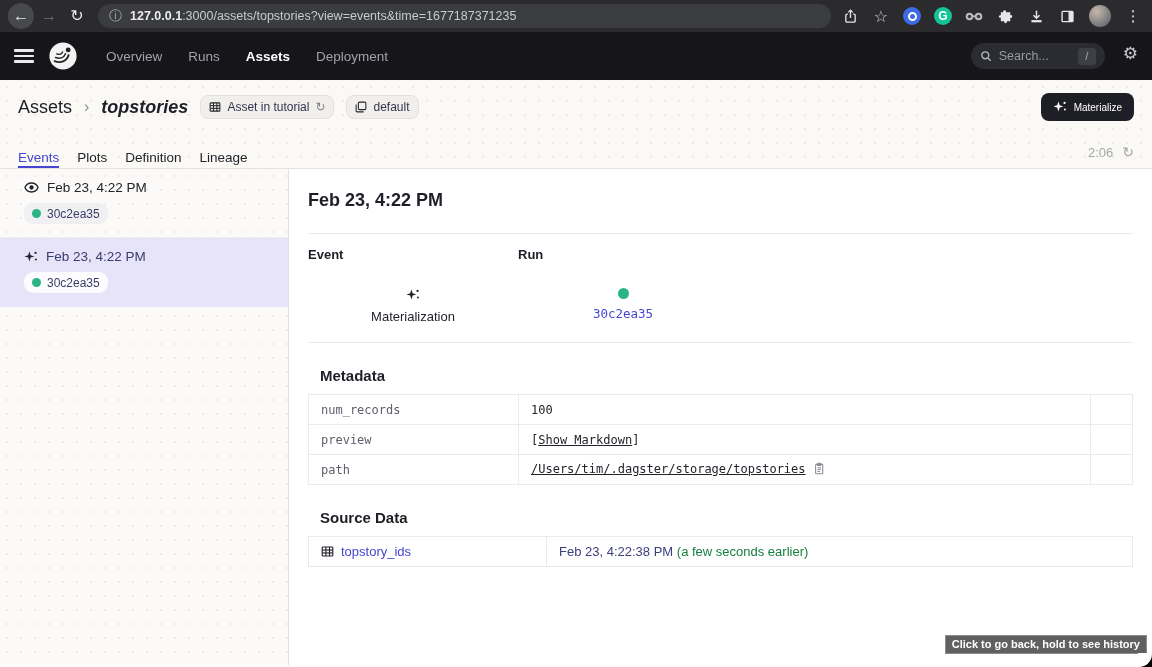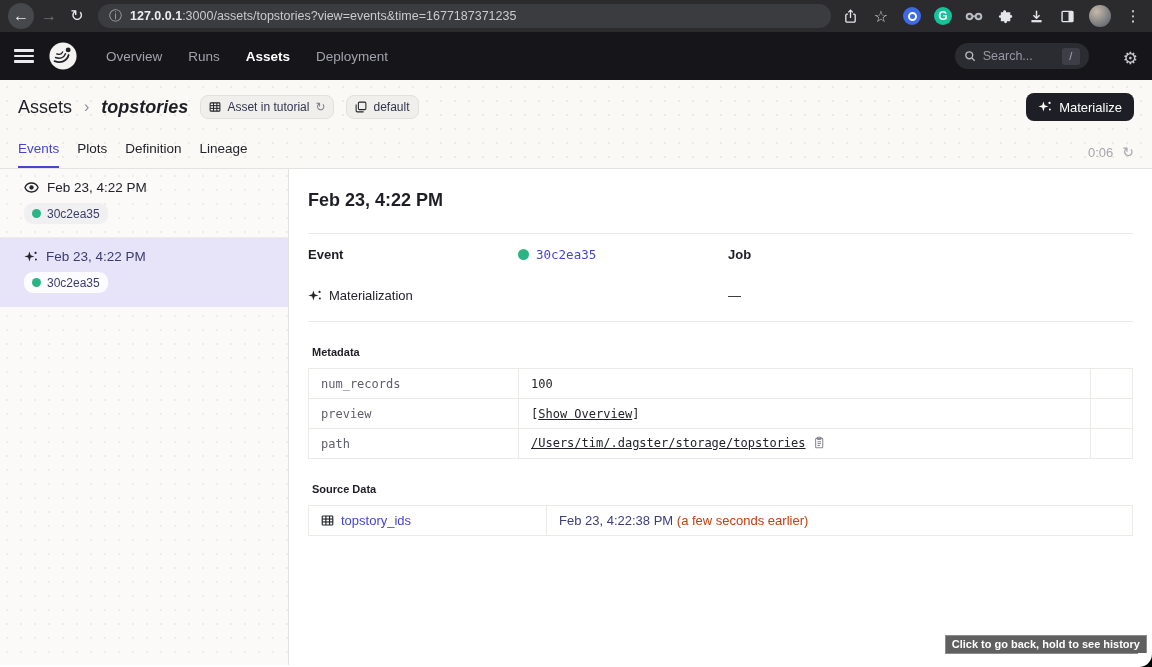--- a/index.html
+++ b/index.html
@@ -29,21 +29,21 @@
   .dots { font-size:15px; color:#E4E6E9; letter-spacing:0; }
 
   
   .dg-nav { height:48px; background:#15151A; display:flex; align-items:center; padding:4px 14px; }
   .hamburger { width:20px; display:flex; flex-direction:column; gap:3px; cursor:pointer; margin-right:14px; }
   .hamburger i { display:block; height:2.5px; background:#ECECF0; border-radius:1px; }
   .dg-logo { width:30px; height:30px; flex:none; }
   .dg-links { display:flex; gap:26px; margin-left:28px; font-size:13.5px; color:#A2A2AD; }
   .dg-links span { cursor:pointer; }
   .dg-links .active { color:#FFFFFF; font-weight:700; }
-  .dg-right { margin-left:auto; display:flex; align-items:flex-end; gap:34px; }
+  .dg-right { margin-left:auto; display:flex; align-items:flex-start; gap:18px; }
   .search-pill { width:134px; height:26px; background:#2B2B32; border-radius:14px; display:flex; align-items:center;
                  padding:0 9px; gap:7px; }
   .search-pill svg { flex:none; }
   .search-pill input { background:transparent; border:none; outline:none; color:#CACAD2; font-size:12.5px; width:66px;
                        font-family:"Liberation Sans",sans-serif; }
   .search-pill input::placeholder { color:#9A9AA5; }
   .slash-key { width:18px; height:17px; background:#3E3E46; border-radius:3px; color:#ABABB5; font-size:11px;
                display:flex; align-items:center; justify-content:center; margin-left:auto; }
   .gear-ic { color:#C9C9D2; font-size:17px; cursor:pointer; }
 
@@ -52,23 +52,23 @@
                  background-image:radial-gradient(circle,#ECEAE3 1px, transparent 1.2px); background-size:14px 14px; }
   .crumb-row { display:flex; align-items:center; padding:13px 18px 9px 18px; gap:12px; }
   .crumb-root { font-size:18px; color:#1E1F26; cursor:pointer; }
   .crumb-sep { font-size:16px; color:#8E8F97; }
   .crumb-cur { font-size:18px; font-weight:600; color:#1E1F26;font-style:italic; }
   .badge { display:inline-flex; align-items:center; gap:6px; background:#F1EFEB; border:1px solid #E3E1DB;
            border-radius:8px; height:24px; padding:0 8px; font-size:12px; color:#31344F; cursor:pointer; }
   .badge .bicon { display:flex; color:#23242B; }
   .badge .refr { color:#7C7D88; font-size:12px; }
   .materialize-btn { margin-left:auto; background:#1E1E26; color:#fff; border:none; border-radius:8px; height:28px;
-                     padding:0 12px; display:flex; align-items:center; gap:7px; font-size:13px; cursor:pointer; }
+                     padding:0 12px; display:flex; align-items:center; gap:7px; font-size:10px; cursor:pointer; }
   .tabs-row { display:flex; align-items:flex-end; gap:18px; padding:4px 18px 0 18px; height:38px; }
-  .tab { font-size:13.5px; color:#23242B; padding-bottom:10px; border-bottom:2px solid transparent; cursor:pointer; }
+  .tab { font-size:13.5px; color:#23242B; padding-bottom:1px; border-bottom:2px solid transparent; cursor:pointer; }
   .tab.active { color:#4645D2; border-bottom-color:#4645D2; }
   .timer { margin-left:auto; color:#A6A6AE; font-size:13px; display:flex; gap:9px; align-items:center; padding-bottom:8px; }
   .timer .refr { font-size:14px; cursor:pointer; }
 
   
   .content { display:flex; height:496px; }
   .sidebar { width:289px; flex:none; border-right:1px solid #E3E2DE; background:#FBFAF8;
              background-image:radial-gradient(circle,#EEECE6 1px, transparent 1.2px); background-size:14px 14px; }
   .event-item { padding:11px 24px 13px 24px; border-bottom:1px solid #EFEDE9; cursor:pointer; }
   .event-item.selected { background:#E7E4F9; background-image:none; border-bottom:1px solid #E7E4F9; }
@@ -78,40 +78,40 @@
   .run-pill { margin-top:8px; display:inline-flex; align-items:center; gap:6px; background:#F0EFF1; border-radius:9px;
               height:21px; padding:0 8px; font-size:12px; color:#3A3D68; cursor:pointer; }
   .event-item.selected .run-pill { background:#FCFCFE; }
   .gdot { width:9px; height:9px; border-radius:50%; background:#2BB584; flex:none; }
 
   .main { flex:1; background:#fff; padding:0 19px; }
   .detail-title-row { padding:21px 0 22px 0; border-bottom:1px solid #EAEAE7; }
   .detail-title { font-size:18px; font-weight:700; color:#1E1F26; }
   .meta-cols { display:grid; grid-template-columns:210px 210px 1fr; padding:13px 0 18px 0; border-bottom:1px solid #EAEAE7; }
   .col-label { font-size:13px; font-weight:700; color:#1E1F26; margin-bottom:26px; }
-  .col-value { font-size:13px; color:#23242B; display:flex; align-items:center; gap:7px; }
+  .col-value { font-size:13px; color:#23242B; display:flex; align-items:center; gap:7px;flex-direction:column; }
   .col-value .eicon { display:flex; color:#23242B; }
   .gdot-lg { width:11px; height:11px; border-radius:50%; background:#2BB584; flex:none; }
   .run-link { font-family:"DejaVu Sans Mono",monospace; font-size:12.5px; color:#4645D2; cursor:pointer; }
 
-  .section-title { font-size:11px; font-weight:700; color:#1E1F26; margin:24px 0 10px 4px; }
+  .section-title { font-size:15px; font-weight:700; color:#1E1F26; margin:24px 0 10px 12px; }
   table.dtable { width:100%; border-collapse:collapse; table-layout:fixed; }
   table.dtable td { border:1px solid #EAEAE7; height:30px; padding:0 12px; vertical-align:middle;margin-top:46px; }
   .mono { font-family:"DejaVu Sans Mono",monospace; font-size:12px; }
   td.k { width:210px; color:#5E5F6A; }
   td.v { color:#23242B; }
   td.x { width:42px; }
   .mono-link { color:#23242B; text-decoration:underline; cursor:pointer; }
   .clip-ic { color:#8A8A92; margin-left:7px; vertical-align:-2px; display:inline-block; cursor:pointer; }
   td.src-a { width:238px; }
   .src-asset { display:flex; align-items:center; gap:7px; font-size:13px; color:#4645D2; cursor:pointer; }
   .src-asset .bicon { color:#23242B; display:flex; }
   .src-when { font-size:13px; }
   .src-time { color:#3D3E7C; cursor:pointer; }
-  .src-note { color:#c2410c; }
+  .src-note { color:#15803d; }
 
   
   .back-tooltip { position:absolute; right:5px; bottom:13px; background:#606060; border:1px solid #8C8C8C;
                   color:#fff; font-size:11px; font-weight:700; padding:2px 6px 3px 6px; white-space:nowrap; }
   .win-corner { position:absolute; right:0; bottom:0; width:14px; height:14px; background:#000; }
   .win-corner::after { content:""; position:absolute; inset:0; background:#fff; border-bottom-right-radius:13px; }
 </style>
 </head>
 <body>
 
@@ -248,21 +248,21 @@
         </svg>
       <span>Materialize</span>
     </button>
   </div>
   <div class="tabs-row">
     <span class="tab active">Events</span>
     <span class="tab">Plots</span>
     <span class="tab">Definition</span>
     <span class="tab">Lineage</span>
     <span class="timer">
-      <span>0:06</span>
+      <span>2:06</span>
       <span class="refr">↻</span>
     </span>
   </div>
 </div>
 
 <div class="content">
 
   <div class="sidebar">
     <div class="event-item">
       <div class="event-time">
@@ -310,44 +310,39 @@
               <svg width="14" height="14" viewBox="0 0 16 16" fill="currentColor">
                 <path d="M6.2 1.6 7.6 5.9 11.9 7.3 7.6 8.7 6.2 13 4.8 8.7 0.5 7.3 4.8 5.9Z"></path>
                 <circle cx="13.2" cy="3.4" r="1.3"></circle>
                 <circle cx="13.6" cy="10.8" r="1.1"></circle>
               </svg>
             </span>
           <span>Materialization</span>
         </div>
       </div>
       <div>
+        <div class="col-label">Run</div>
         <div class="col-value">
           <span class="gdot-lg"></span>
           <span class="run-link">30c2ea35</span>
         </div>
-      </div>
-      <div>
-        <div class="col-label">Job</div>
-        <div class="col-value">
-            <span>—</span>
-          </div>
       </div>
     </div>
 
     <div class="section-title">Metadata</div>
     <table class="dtable mono">
       <tbody>
           <tr>
         <td class="k">num_records</td>
         <td class="v">100</td>
         <td class="x"></td>
       </tr>
       <tr>
         <td class="k">preview</td>
-        <td class="v"><span>[</span><span class="mono-link">Show Overview</span><span>]</span></td>
+        <td class="v"><span>[</span><span class="mono-link">Show Markdown</span><span>]</span></td>
         <td class="x"></td>
       </tr>
       <tr>
         <td class="k">path</td>
         <td class="v"><span class="mono-link">/Users/tim/.dagster/storage/topstories</span><span class="clip-ic"><svg width="12" height="13" viewBox="0 0 16 17" fill="none" stroke="currentColor" stroke-width="1.4">
                   <rect x="3.5" y="3" width="9.5" height="12.5" rx="1"></rect>
                   <rect x="5.7" y="1.4" width="5" height="3" rx="0.8"></rect>
                   <line x1="6" y1="7.5" x2="10.8" y2="7.5"></line>
                   <line x1="6" y1="10" x2="10.8" y2="10"></line>
                   <line x1="6" y1="12.5" x2="9.2" y2="12.5"></line>

